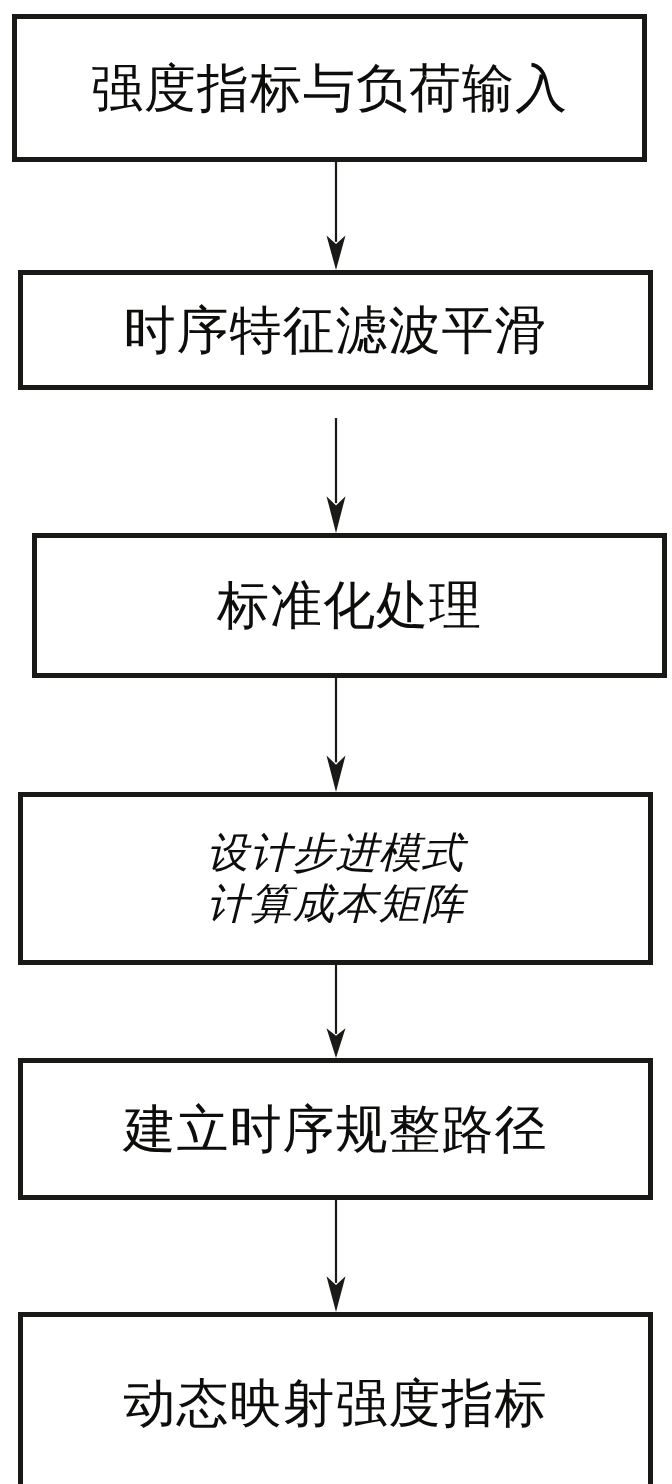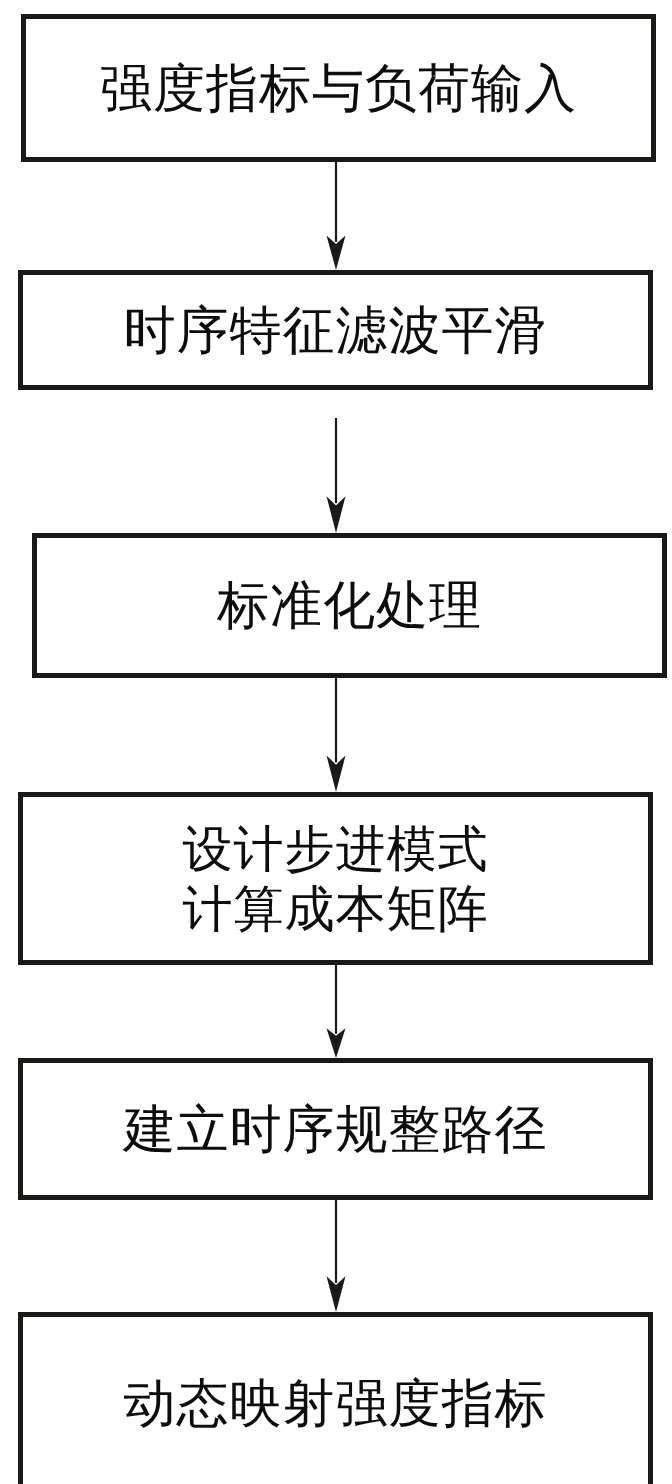--- a/index.html
+++ b/index.html
@@ -38,22 +38,23 @@
     font-family: "DejaVu Serif", "Liberation Serif", serif;
     font-size: 52px;
     line-height: 1.16;
     color: #0d0d0c;
     letter-spacing: 1px;
     white-space: pre-line;
     font-weight: 400;
   }
 
   .node-label.two-line {
-    font-size: 50px;
+    font-size: 42px;
     line-height: 1.2;
+    font-style: italic;
   }
 
   .connector {
     position: absolute;
     width: 44px;
   }
 
   .connector svg {
     display: block;
     width: 100%;
@@ -94,21 +95,21 @@
     </svg>
   </div>
 
   <div class="connector" id="conn-4" style="left: 314px; top: 1200px; height: 112px;">
     <svg viewBox="0 0 44 100" preserveAspectRatio="none">
       <line x1="22" y1="0" x2="22" y2="74" stroke="#1a1a17" stroke-width="2.2"></line>
       <path d="M 22 100 L 12.5 68 L 22 76 L 31.5 68 Z" fill="#1a1a17"></path>
     </svg>
   </div>
 
-  <div class="node" id="node-0" style="left: 21px; top: 14px; width: 635px; height: 148px;">
+  <div class="node" id="node-0" style="left: 12px; top: 14px; width: 635px; height: 148px;">
     <span class="node-label">强度指标与负荷输入</span>
   </div>
 
   <div class="node" id="node-1" style="left: 18px; top: 270px; width: 635px; height: 120px;">
     <span class="node-label">时序特征滤波平滑</span>
   </div>
 
   <div class="node" id="node-2" style="left: 18px; top: 533px; width: 635px; height: 145px; margin-left: 14px;">
     <span class="node-label">标准化处理</span>
   </div>

